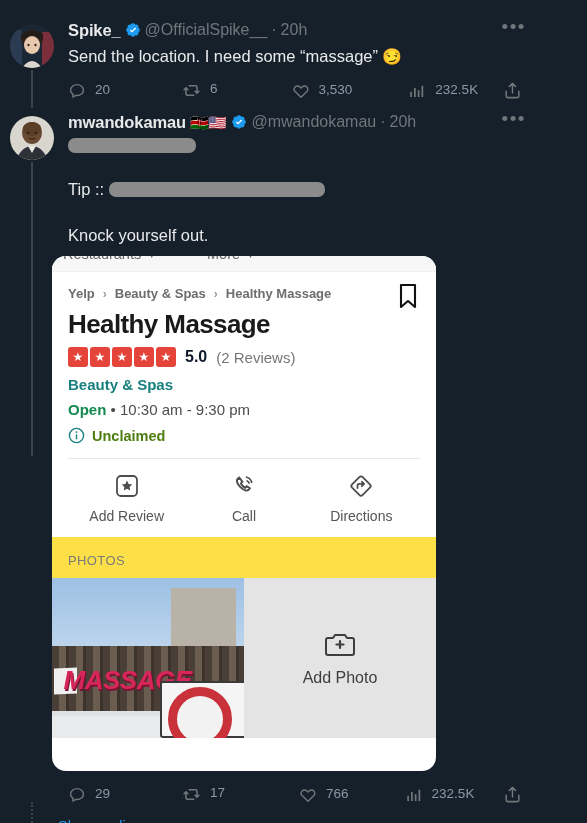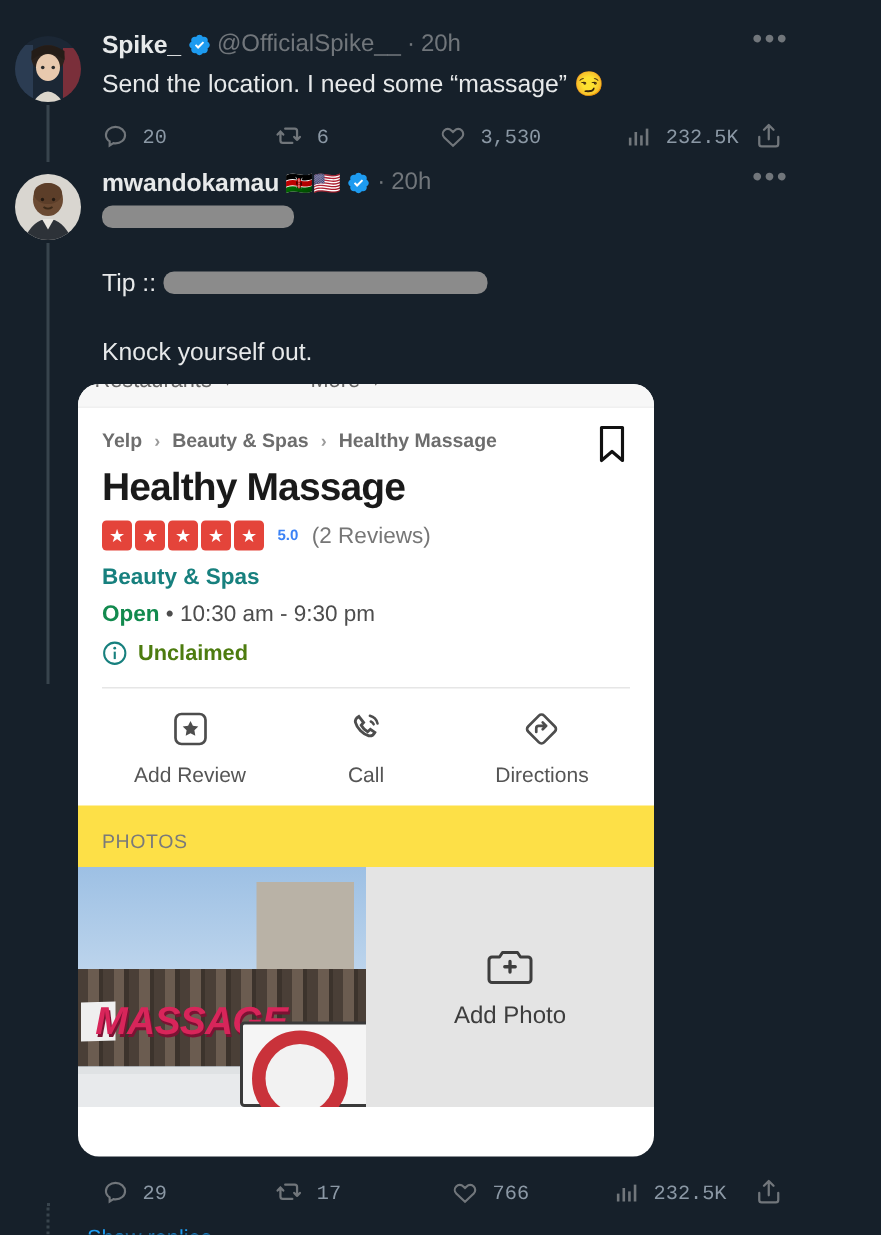--- a/index.html
+++ b/index.html
@@ -45,21 +45,21 @@
   .redact {
     display: inline-block; height: 15px; border-radius: 7px;
     background: #8b8b8b; vertical-align: -2px;
   }
 
   
   .actions {
     display: flex; align-items: center;
     margin-top: 14px; padding-right: 4px;
   }
-  .act { display: flex; align-items: flex-end; gap: 9px; color: #71767b; cursor: pointer; font-family: Liberation Mono, monospace; }
+  .act { display: flex; align-items: flex-start; gap: 9px; color: #71767b; cursor: pointer; }
   .act .cnt { font-size: 13.5px; color: #8b98a5; }
   .act svg { display: block; }
   .sp1 { width: 72px; } .sp2 { width: 74px; } .sp3 { width: 56px; }
   .share { margin-left: auto; }
 
   
   .card-wrap { position: relative; margin: 10px 0 0 52px; }
   .yelp-card {
     position: relative; width: 384px; height: 515px;
     background: #ffffff; border-radius: 14px; overflow: hidden;
@@ -86,21 +86,21 @@
     font-size: 26px; font-weight: bold; color: #1a1a1a;
     letter-spacing: -0.6px; margin-top: 8px;
   }
   .rating-row { display: flex; align-items: center; gap: 9px; margin-top: 7px; }
   .stars { display: flex; gap: 2px; }
   .star {
     width: 20px; height: 20px; border-radius: 3px;
     background: #e4443a; display: flex; align-items: center; justify-content: center;
   }
   .star span { color: #fff; font-size: 12px; line-height: 1; }
-  .rating-val { font-size: 10px; font-weight: bold; color: #3b82f6; }
+  .rating-val { font-size: 16px; font-weight: bold; color: #0f172a; }
   .rating-cnt { font-size: 15px; color: #767676; }
 
   .cat-link { margin-top: 9px; font-size: 15px; font-weight: bold; color: #17807e; cursor: pointer; }
   .hours-row { margin-top: 8px; font-size: 15px; color: #4d4d4d; }
   .hours-row .open { color: #128a4e; font-weight: bold; }
   .unclaimed-row { margin-top: 9px; display: flex; align-items: center; gap: 7px; }
   .unclaimed-row .txt { font-size: 14.5px; font-weight: bold; color: #4d7c0f; }
 
   .divider { height: 1px; background: #e6e6e6; margin: 14px 0 0 0; }
 
@@ -244,20 +244,21 @@
     </div>
 
     <div class="body">
       <div class="namerow">
         <span class="dispname">mwandokamau</span>
         <span class="flagemoji">🇰🇪🇺🇸</span>
         <svg class="verified" viewBox="0 0 24 24">
           <path fill="#1d9bf0" d="M22.25 12c0-1.43-.88-2.67-2.19-3.34.46-1.39.2-2.9-.81-3.91s-2.52-1.27-3.91-.81C14.67 2.63 13.43 1.75 12 1.75s-2.67.88-3.34 2.19c-1.39-.46-2.9-.2-3.91.81s-1.27 2.52-.81 3.91C2.63 9.33 1.75 10.57 1.75 12s.88 2.67 2.19 3.34c-.46 1.39-.2 2.9.81 3.91s2.52 1.27 3.91.81c.67 1.31 1.91 2.19 3.34 2.19s2.67-.88 3.34-2.19c1.39.46 2.9.2 3.91-.81s1.27-2.52.81-3.91c1.31-.67 2.19-1.91 2.19-3.34z"></path>
           <path fill="#fff" d="M10.6 15.9 7.3 12.6l1.4-1.4 1.9 1.9 4.7-4.7 1.4 1.4z"></path>
         </svg>
+        <span class="handle">@mwandokamau</span>
         <span class="dot-sep">·</span>
         <span class="time">20h</span>
         <span class="more-dots">•••</span>
       </div>
 
       <div class="tweet-text" style="margin-top:3px;">
         <span class="redact" style="width:128px;"></span>
       </div>
 
       <div class="tweet-text" style="margin-top:22px;">

